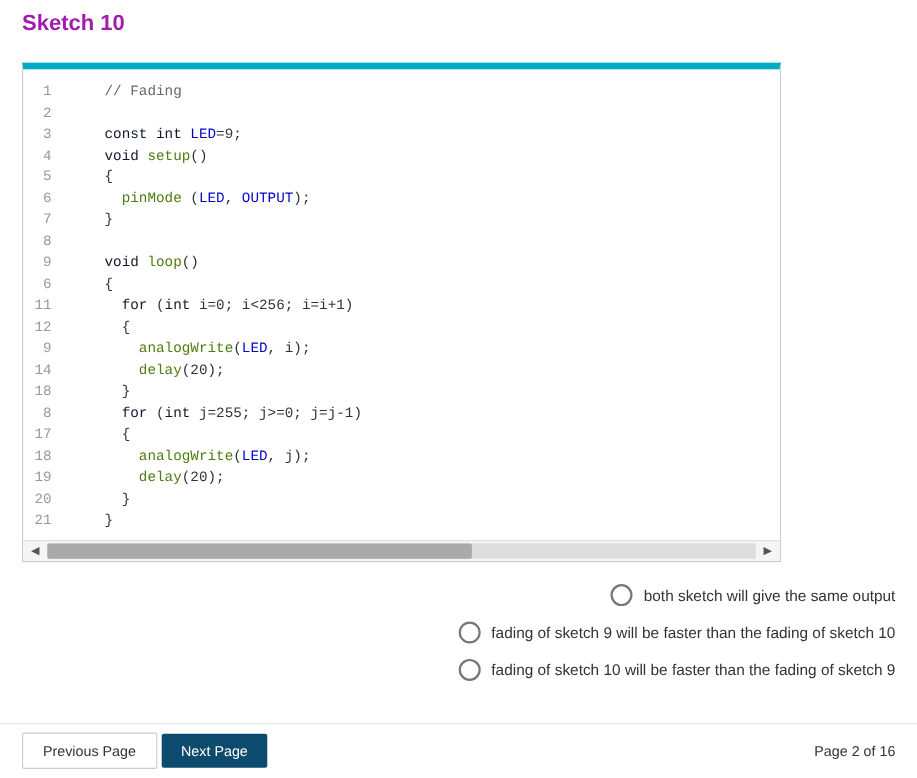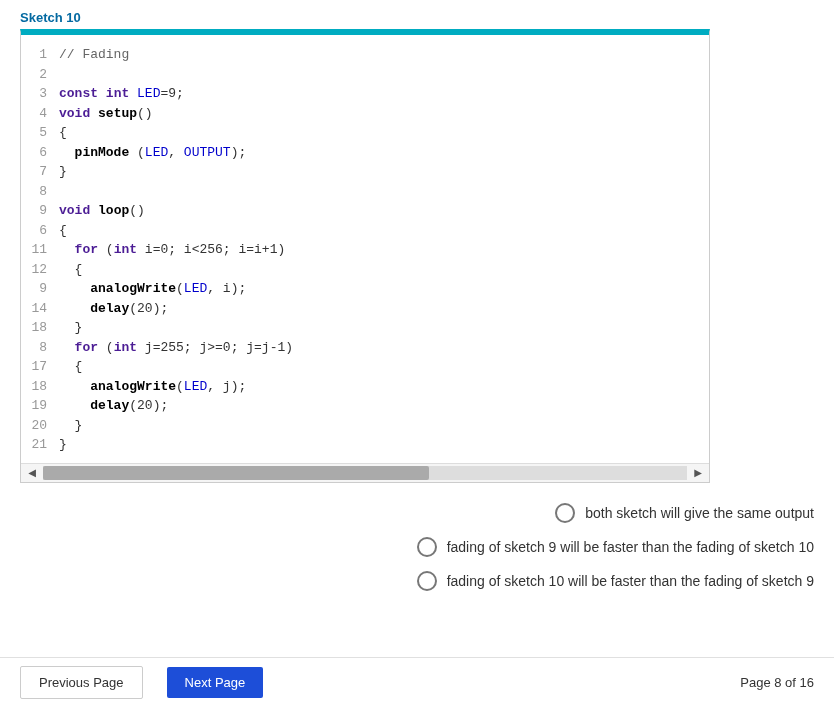--- a/index.html
+++ b/index.html
@@ -11,24 +11,24 @@
       width: 834px;
       min-height: 707px;
       position: relative;
     }
 
     .page-container {
       padding: 10px 20px 60px 20px;
     }
 
     .sketch-title {
-      font-size: 13px;
+      font-size: 20px;
       font-weight: bold;
-      margin-bottom: 4px;
-      color: #0369a1;
+      margin-bottom: 24px;
+      color: #a21caf;
     }
 
     .code-container {
       border: 1px solid #ccc;
       border-top: 3px solid #00acc1;
       background: #fff;
       width: 690px;
       overflow: hidden;
       margin-bottom: 20px;
       position: relative;
@@ -53,30 +53,31 @@
     }
 
     .line-numbers div {
       line-height: 1.5;
     }
 
     .code-lines {
       padding: 0 8px;
       white-space: pre;
       flex: 1;
+      margin-left: 36px;
     }
 
     .code-lines div {
       line-height: 1.5;
     }
 
     
-    .kw { color: #4c1d95; font-weight: bold; }
+    .kw { color: #0f172a; font-weight: normal; }
     .comment { color: #666; }
-    .func { color: #000000; font-weight: bold; }
+    .func { color: #4d7c0f; }
     .param { color: #0000cc; text-align: right; }
 
     .scrollbar-container {
       display: flex;
       align-items: center;
       padding: 2px 4px;
       background: #f5f5f5;
       border-top: 1px solid #ddd;
     }
 
@@ -144,35 +145,35 @@
       position: fixed;
       bottom: 0;
       left: 0;
       width: 834px;
       height: 50px;
       background: #fff;
       border-top: 1px solid #e0e0e0;
       display: flex;
       align-items: center;
       padding: 0 20px;
-      gap: 24px;
+      gap: 4px;
     }
 
     .btn-prev {
       background: #fff;
       border: 1px solid #ccc;
       color: #333;
       padding: 8px 18px;
       font-size: 13px;
       cursor: pointer;
       border-radius: 2px;
     }
 
     .btn-next {
-      background: #1d4ed8;
+      background: #0c4a6e;
       border: none;
       color: #fff;
       padding: 8px 18px;
       font-size: 13px;
       cursor: pointer;
       border-radius: 2px;
     }
 
     .page-info {
       margin-left: auto;
@@ -244,14 +245,14 @@
         <div class="radio-circle"></div>
         <span class="option-label">fading of sketch 10 will be faster than the fading of sketch 9</span>
       </div>
     </div>
 
 </div>
 
 <div class="footer">
   <button class="btn-prev">Previous Page</button>
   <button class="btn-next">Next Page</button>
-  <span class="page-info">Page 8 of 16</span>
+  <span class="page-info">Page 2 of 16</span>
 </div>
 
 </body></html>

